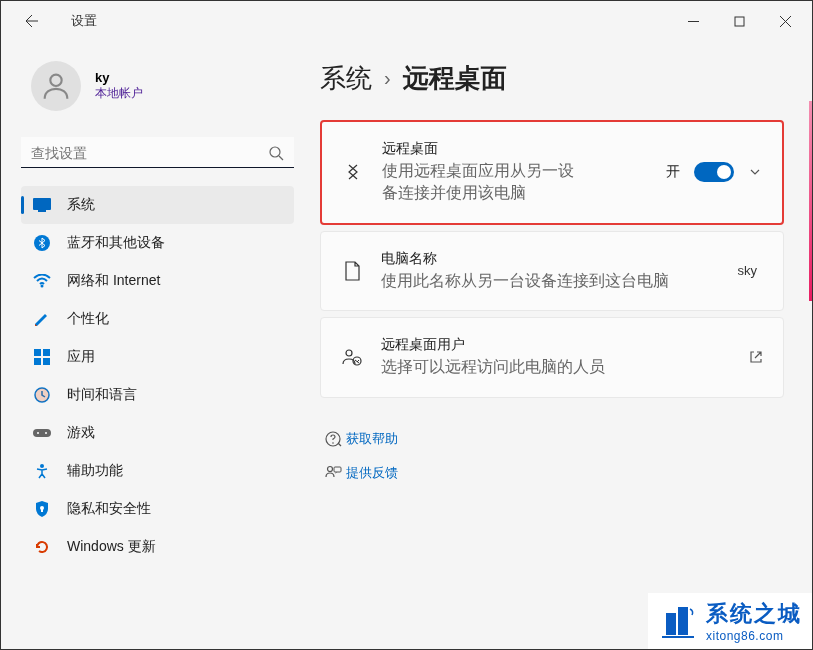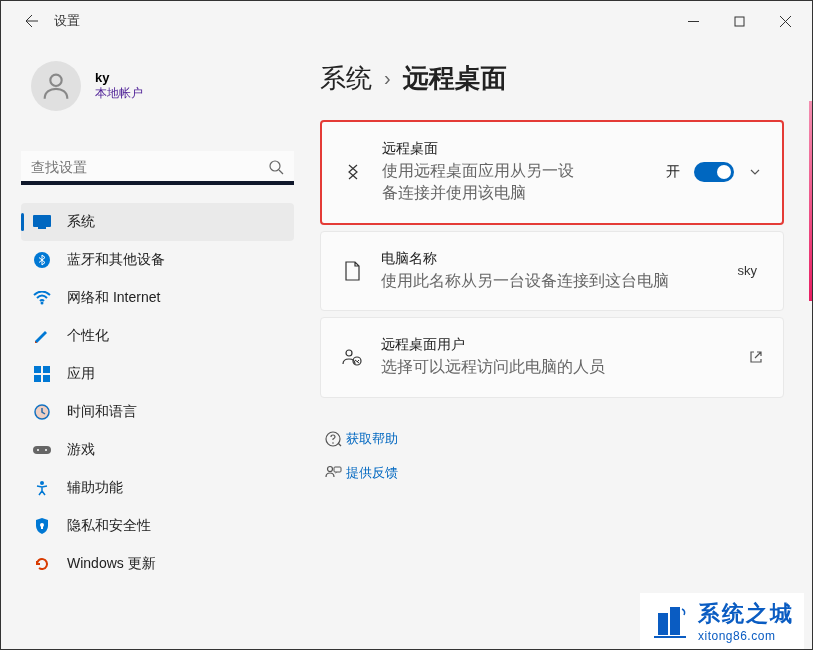--- a/index.html
+++ b/index.html
@@ -1,33 +1,33 @@
 <!DOCTYPE html>
 <html><head>
   <meta charset="utf-8">
   <style>
     * { margin: 0; padding: 0; box-sizing: border-box; font-family: "Segoe UI", "Microsoft YaHei", sans-serif; }
     body { width: 813px; height: 650px; background: #f5f5f5; border: 1px solid #333; position: relative; overflow: hidden; }
     
     .titlebar { display: flex; align-items: center; justify-content: space-between; height: 40px; padding: 0 4px 0 20px; }
-    .titlebar-left { display: flex; align-items: center; gap: 15px; }
+    .titlebar-left { display: flex; align-items: center; gap: 32px; }
     .back-btn { width: 18px; height: 18px; display: flex; align-items: center; justify-content: center; cursor: pointer; }
     .title-text { font-size: 13px; color: #333; }
     .titlebar-controls { display: flex; }
     .titlebar-btn { width: 46px; height: 32px; display: flex; align-items: center; justify-content: center; cursor: pointer; }
     
     .content { display: flex; height: calc(100% - 40px); }
     
     .sidebar { width: 305px; padding: 0 12px 0 20px; }
     .user-section { display: flex; align-items: center; gap: 14px; padding: 20px 0 20px 10px; }
     .avatar { width: 50px; height: 50px; border-radius: 50%; background: #e0e0e0; display: flex; align-items: center; justify-content: center; }
     .user-info .username { font-size: 13px; font-weight: 700; }
     .user-info .account-type { font-size: 12px; color: #4c1d95; }
     
-    .search-box { display: flex; align-items: flex-end; border-bottom: 4px solid #0f172a; padding: 8px 10px 6px 10px; margin: 20px 0 18px 0; background: #fbfbfb; }
+    .search-box { display: flex; align-items: flex-end; border-bottom: 1px solid #0f172a; padding: 8px 10px 6px 10px; margin: 6px 0 18px 0; background: #fbfbfb; }
     .search-input { flex: 1; border: none; outline: none; background: transparent; font-size: 14px; color: #666; }
     .search-icon { width: 16px; height: 16px; }
     
     .nav-list { list-style: none; }
     .nav-item { display: flex; align-items: center; gap: 16px; padding: 10px 12px; border-radius: 4px; cursor: pointer; font-size: 14px; color: #222; position: relative; }
     .nav-item.active { background: #eaeaea; }
     .nav-item.active::before { content: ''; position: absolute; left: 0; top: 50%; transform: translateY(-50%); width: 3px; height: 18px; background: #0067c0; border-radius: 2px; }
     .nav-icon { width: 18px; height: 18px; display: flex; align-items: center; justify-content: center; }
     
     .main { flex: 1; padding: 20px 28px 0 14px; position: relative; }
@@ -48,21 +48,21 @@
     .toggle::after { content: ''; position: absolute; right: 3px; top: 3px; width: 14px; height: 14px; background: #fff; border-radius: 50%; }
     .chevron { width: 14px; height: 14px; }
     .card-value { font-size: 13px; color: #333; margin-right: 6px; }
     .external-icon { width: 14px; height: 14px; }
     
     .links { margin-top: 26px; }
     .link-row { display: flex; align-items: center; gap: 4px; padding: 6px 0 10px 4px; }
     .link-icon { width: 18px; height: 18px; }
     .link-text { font-size: 13px; color: #0067c0; cursor: pointer; }
     
-    .watermark { position: absolute; right: 8px; bottom: 0; display: flex; align-items: center; gap: 8px; background: #fff; padding: 6px 10px; }
+    .watermark { position: absolute; right: 0; bottom: 0; display: flex; align-items: center; gap: 8px; background: #fff; padding: 6px 10px; }
     .wm-icon { width: 40px; height: 40px; }
     .wm-text { display: flex; flex-direction: column; }
     .wm-main { font-size: 22px; font-weight: 700; color: #0a5cc2; letter-spacing: 2px; }
     .wm-sub { font-size: 12px; color: #0a5cc2; letter-spacing: 0.5px; }
     
     .pink-edge { position: absolute; right: 0; top: 100px; width: 3px; height: 200px; background: linear-gradient(#f48fb1, #e91e63); }
   </style>
 </head>
 <body>
 

